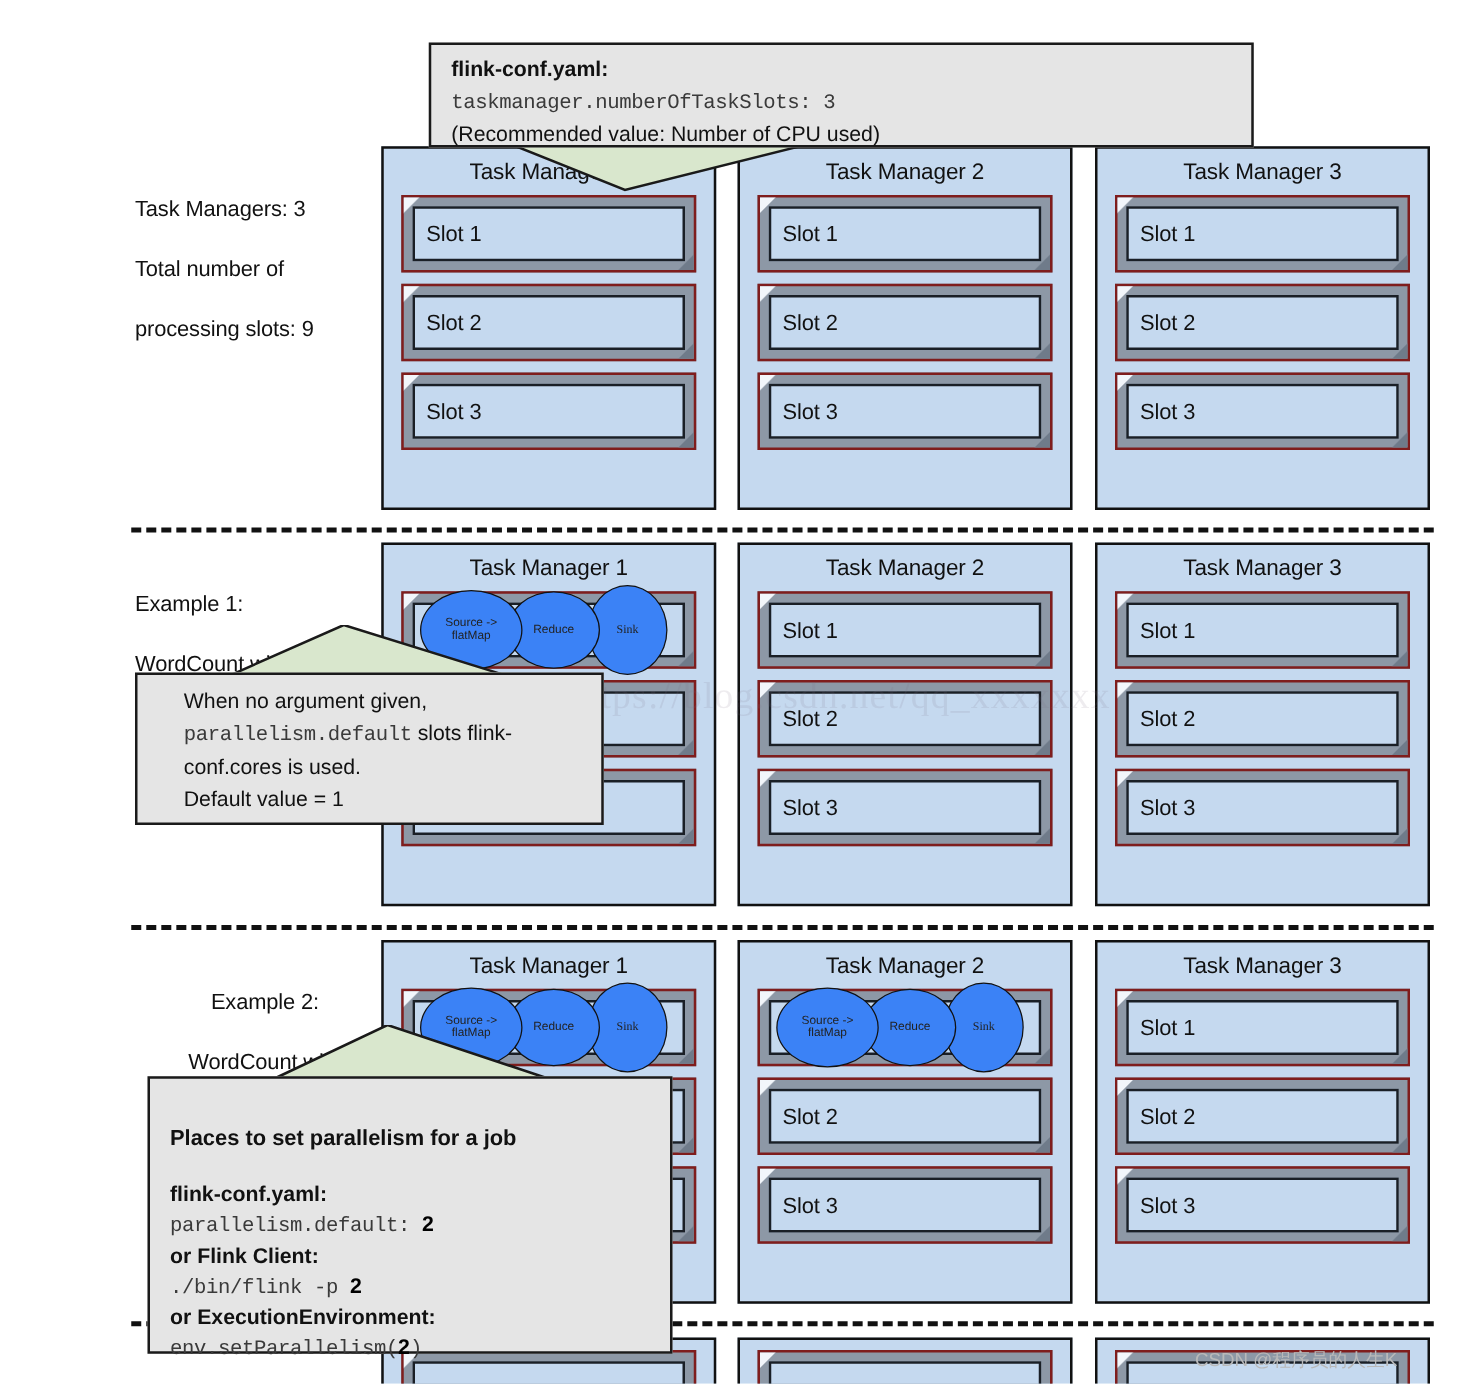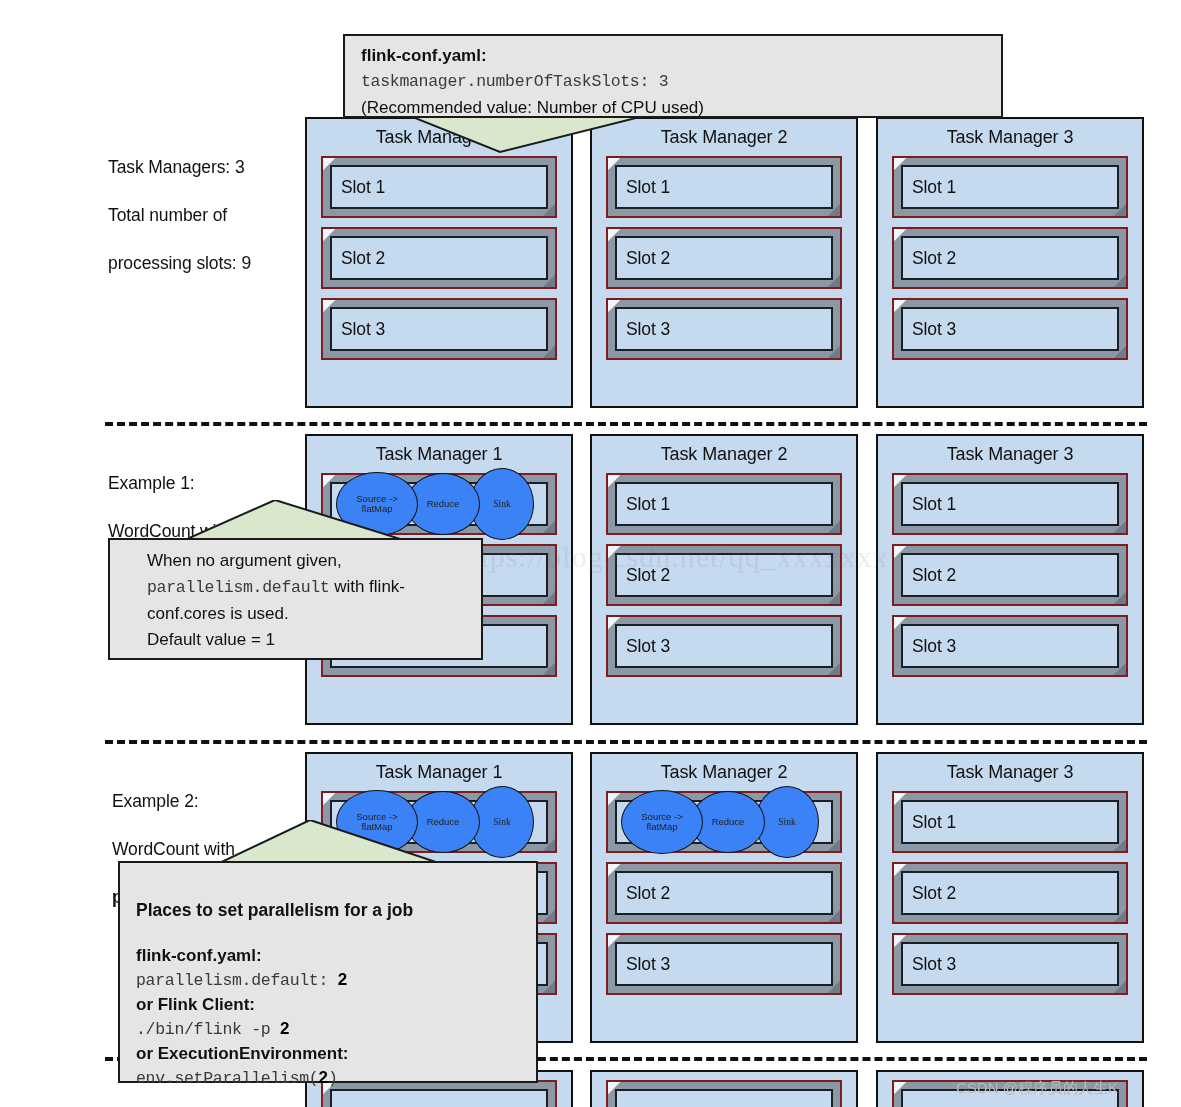--- a/index.html
+++ b/index.html
@@ -316,21 +316,21 @@
       <div class="slot">
           <div class="slot-inner">
         <span class="slot-label">Slot 3</span>
           </div>
         </div>
     </div>
   </div>
 
   <div class="divider" style="left:105px; top:740px; width:1042px;"></div>
 
-  <div class="side-label" style="left:112px; top:765px; width:200px;">
+  <div class="side-label" style="left:112px; top:765px; width:200px;text-align:center;">
     <div>Example 2:</div>
     <div>WordCount with</div>
     <div class="b">parallelism = 2</div>
   </div>
 
   <div class="tm" style="left:305px; top:752px; width:268px; height:291px;">
     <div class="tm-title">Task Manager 1</div>
     <div class="tm-slots">
       <div class="slot">
           <div class="slot-inner" style="padding-left:0;">
@@ -439,21 +439,21 @@
   </div>
 
   <svg class="tail" style="left:180px; top:500px; width:230px; height:45px;" viewBox="0 0 230 45">
     <polygon points="95,0 230,42 0,42" fill="#d9e7cd" stroke="#1a1a1a" stroke-width="2"></polygon>
     <rect x="2" y="38" width="226" height="7" fill="#d9e7cd" stroke="none"></rect>
   </svg>
   <div class="callout" style="left:108px; top:538px; width:375px; height:122px;padding-left:21px;">
     <div class="callout-body" style="padding-top:8px; line-height:26px;">
       <div>When no argument given,</div>
       <div>
-        <span class="mono">parallelism.default</span><span> with flink-</span>
+        <span class="mono">parallelism.default</span><span> slots flink-</span>
       </div>
       <div>conf.cores is used.</div>
       <div>Default value = 1</div>
     </div>
   </div>
 
   <svg class="tail" style="left:215px; top:820px; width:230px; height:48px;" viewBox="0 0 230 48">
     <polygon points="95,0 230,45 0,45" fill="#d9e7cd" stroke="#1a1a1a" stroke-width="2"></polygon>
     <rect x="2" y="41" width="226" height="7" fill="#d9e7cd" stroke="none"></rect>
   </svg>

